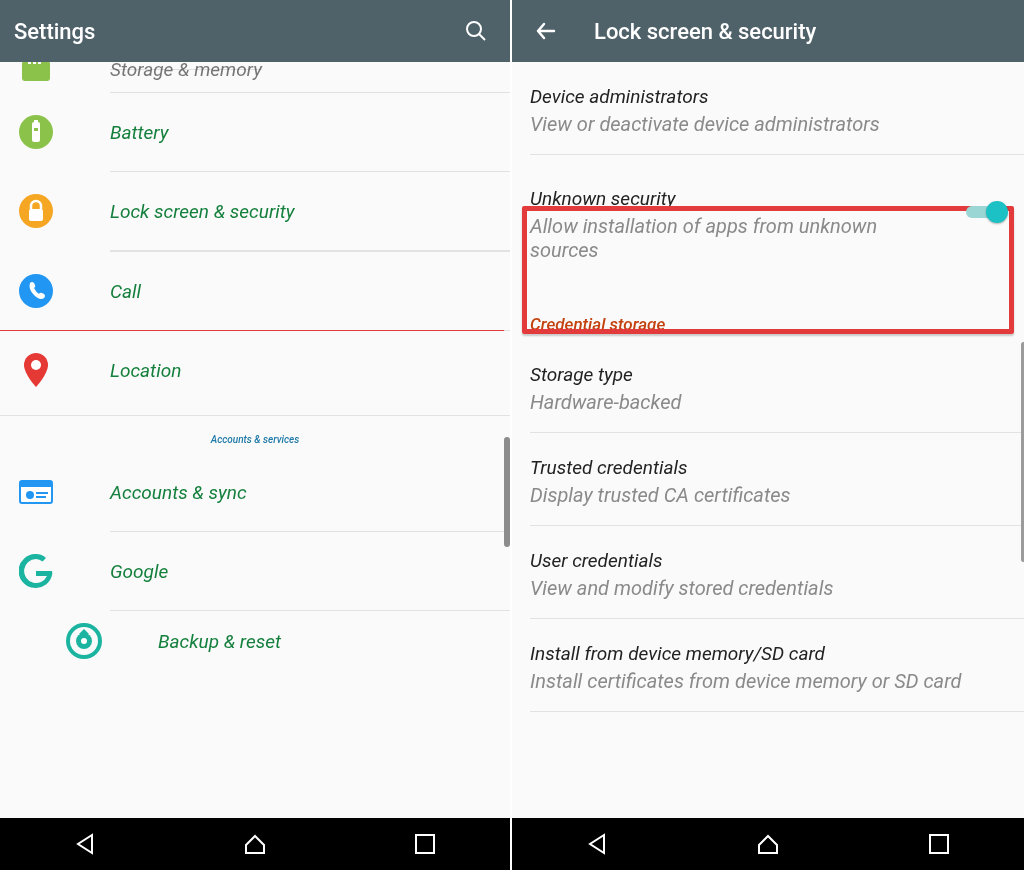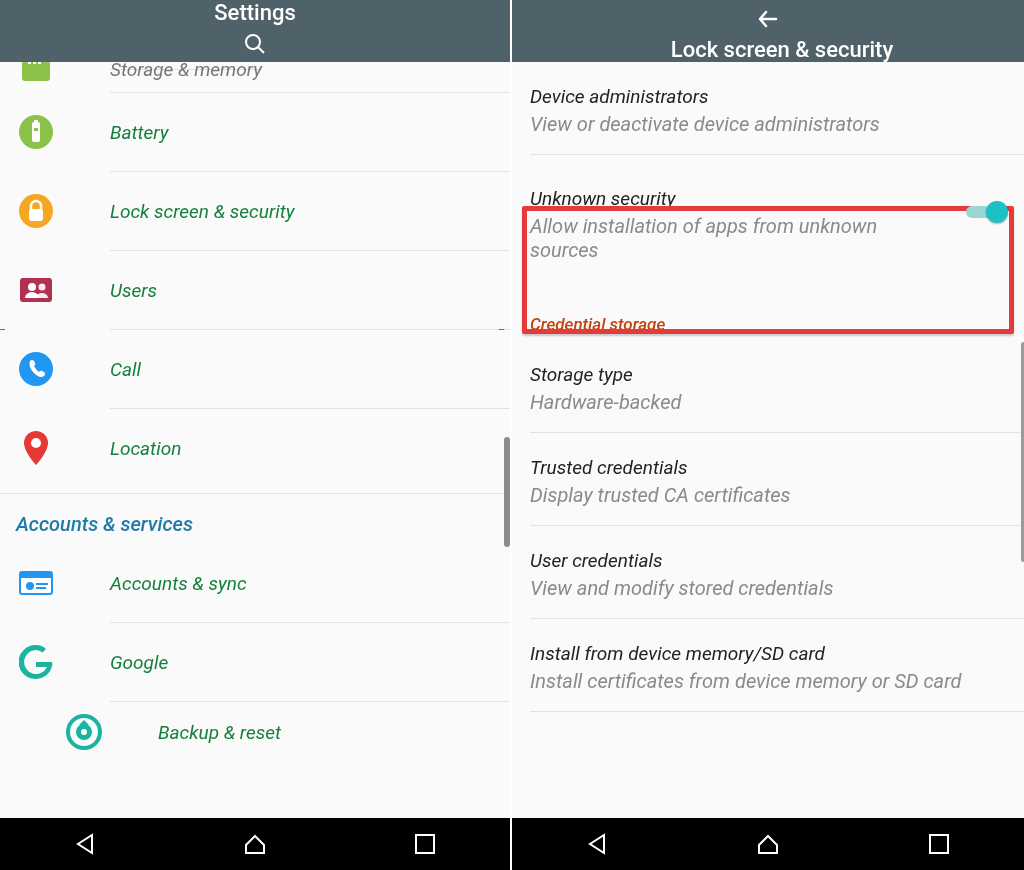--- a/index.html
+++ b/index.html
@@ -1,34 +1,34 @@
 <!DOCTYPE html>
 <html><head>
 <meta charset="utf-8">
 <style>
   * { box-sizing: border-box; margin: 0; padding: 0; }
   html, body { width: 1024px; height: 870px; font-family: Roboto, Arial, sans-serif; background: #fff; }
   .wrap { display: flex; width: 1024px; height: 870px; }
   .pane { width: 512px; height: 870px; display: flex; flex-direction: column; position: relative; background: #fafafa; }
   .pane.left { border-right: 2px solid #fff; }
-  .toolbar { height: 62px; background: #4f6169; color: #fff; display: flex; align-items: center; padding: 0 14px; flex-direction: column; }
+  .toolbar { height: 62px; background: #4f6169; color: #fff; display: flex; align-items: center; padding: 0 14px; }
   .toolbar .title { font-size: 22px; font-weight: 500; flex: 1; }
   .toolbar .title.right { margin-left: 28px; }
   .toolbar .icon-btn { width: 40px; height: 40px; display: flex; align-items: center; justify-content: center; color: #fff; }
   .content { flex: 1; overflow: hidden; background: #fafafa; position: relative; font-style: italic; }
   .sep { height: 1px; background: #e2e2e2; margin-left: 110px; }
   .sep-full { height: 1px; background: #e2e2e2; margin: 0; }
   .row { display: flex; align-items: center; height: 78px; padding: 0 14px; background: #fafafa; position: relative; }
   .row .icon-slot { width: 96px; display: flex; align-items: center; justify-content: flex-start; padding-left: 4px; }
   .row .label { font-size: 19px; color: #15803d; }
   .row .icon { width: 36px; height: 36px; display: flex; align-items: center; justify-content: center; }
   .row.cut { height: 30px; }
   .row.cut .label { color: #777; position: relative; top: -8px; }
   .row.cut .icon { position: relative; top: -6px; }
-  .section-hdr { padding: 18px 16px 8px 16px; color: #1f7aa8; font-size: 20px; font-weight: 500; }
+  .section-hdr { padding: 18px 16px 8px 16px; color: #1f7aa8; font-size: 10px; font-weight: 500; text-align: center; }
   .highlight { position: absolute; border: 5px solid #e33b3b; box-shadow: 0 2px 2px rgba(0,0,0,0.2); border-radius: 2px; }
   .highlight.left-h { left: 0; right: 6px; top: 193px; height: 80px; }
   .highlight.right-h { left: 10px; right: 10px; top: 144px; height: 128px; }
   
   .rrow { padding: 23px 18px 18px 18px; }
   .rrow .rtitle { font-size: 19px; color: #222; }
   .rrow .rsub { font-size: 20px; color: #8a8a8a; margin-top: 4px; max-width: 380px; }
   .rrow.with-toggle { display: flex; }
   .rrow.with-toggle .text { flex: 1; }
   .rsection-hdr { padding: 20px 18px 6px 18px; color: #c2410c; font-size: 17px; font-weight: 500; }
@@ -97,34 +97,20 @@
                 <circle cx="18" cy="18" r="17" fill="#f5a623"></circle>
                 <rect x="11" y="16" width="14" height="12" rx="2" fill="#fff"></rect>
                 <path d="M 13 16 v-3 a 5 5 0 0 1 10 0 v3" fill="none" stroke="#fff" stroke-width="2.5"></path>
               </svg>
         </div>
           </div>
         <div class="label">Lock screen &amp; security</div>
       </div>
       <div class="sep"></div>
 
-      <div class="row">
-        <div class="icon-slot">
-            <div class="icon">
-          <svg width="36" height="36" viewBox="0 0 36 36">
-                <rect x="2" y="6" width="32" height="24" rx="3" fill="#b33150"></rect>
-                <circle cx="14" cy="15" r="4" fill="#fff"></circle>
-                <path d="M 7 26 a 7 6 0 0 1 14 0 z" fill="#fff"></path>
-                <circle cx="24" cy="15" r="3.5" fill="#fff" opacity="0.9"></circle>
-                <path d="M 18 26 a 6 5 0 0 1 12 0 z" fill="#fff" opacity="0.9"></path>
-              </svg>
-        </div>
-          </div>
-        <div class="label">Users</div>
-      </div>
       <div class="sep"></div>
 
       <div class="row">
         <div class="icon-slot">
             <div class="icon">
           <svg width="36" height="36" viewBox="0 0 36 36">
                 <circle cx="18" cy="18" r="17" fill="#2196f3"></circle>
                 <path d="M 12 10 q 2 -2 4 0 l 1 2 q 1 2 -1 3 q 2 4 5 6 q 1 -2 3 -1 l 2 1 q 2 2 0 4 q -4 3 -10 -3 q -6 -6 -4 -12 z" fill="#fff"></path>
               </svg>
         </div>

